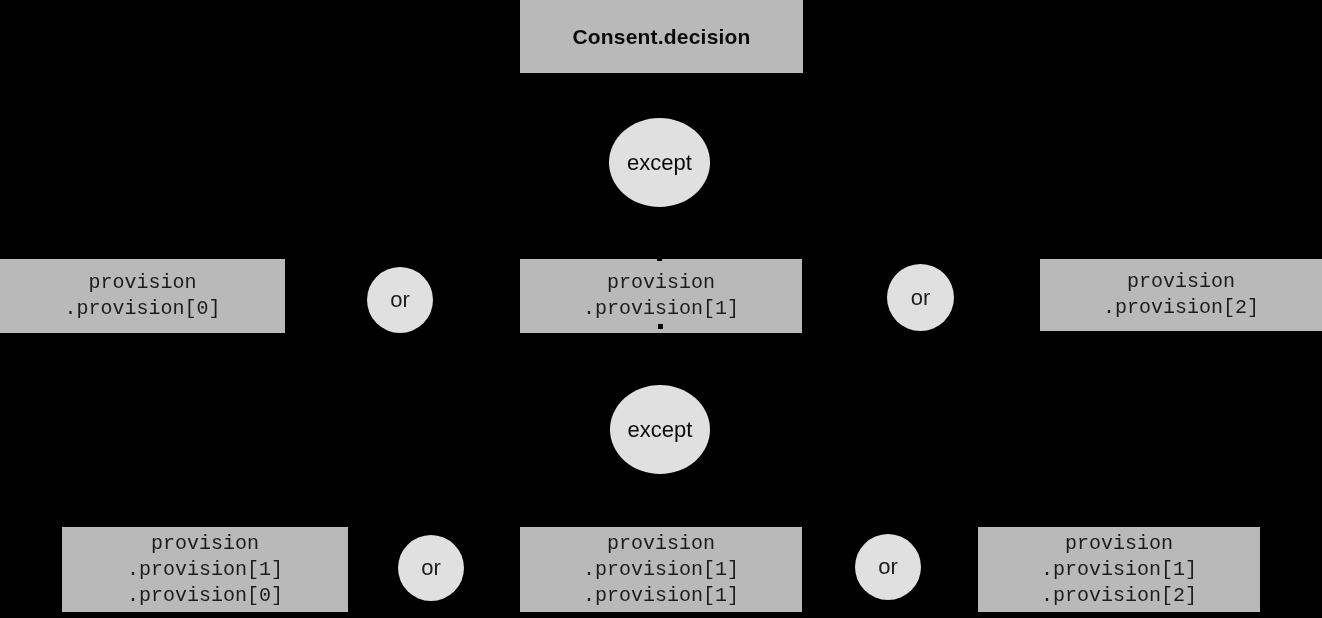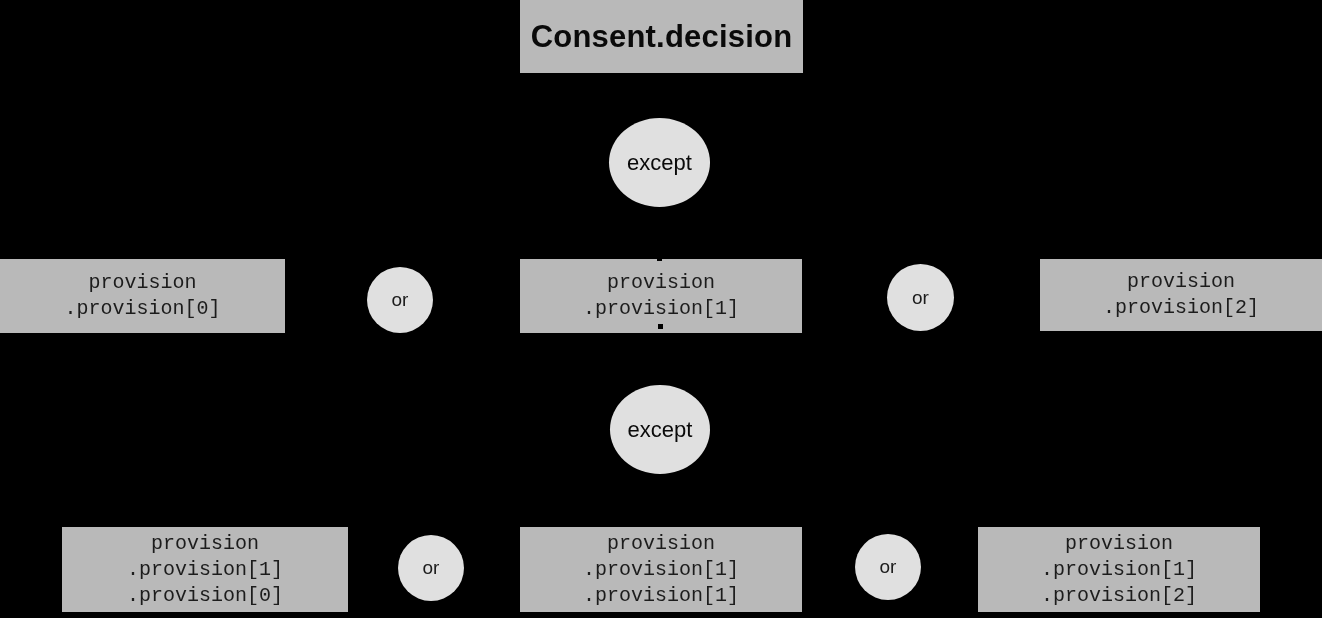--- a/index.html
+++ b/index.html
@@ -26,39 +26,39 @@
   }
   .mono-line {
     font-family: Liberation Mono, monospace;
     font-size: 20px;
     line-height: 26px;
     color: var(--node_text, #1c1c1c);
     white-space: pre;
   }
   .root-label {
     font-weight: bold;
-    font-size: 31px;
+    font-size: 21px;
     color: var(--title_text, #0a0a0a);
     letter-spacing: 0.2px;
   }
   .ellipse {
     position: absolute;
     background: var(--operator_fill, #e0e0e0);
     border-radius: 50%;
     display: flex;
     align-items: center;
     justify-content: center;
   }
   .except-label {
     font-weight: normal;
     font-size: 22px;
     color: var(--title_text, #0a0a0a);
   }
   .or-label {
-    font-size: 19px;
+    font-size: 22px;
     color: var(--node_text, #1c1c1c);
   }
   .edge-dot {
     position: absolute;
     width: 5px;
     height: 5px;
     background: #000;
   }
 </style>
 </head>

